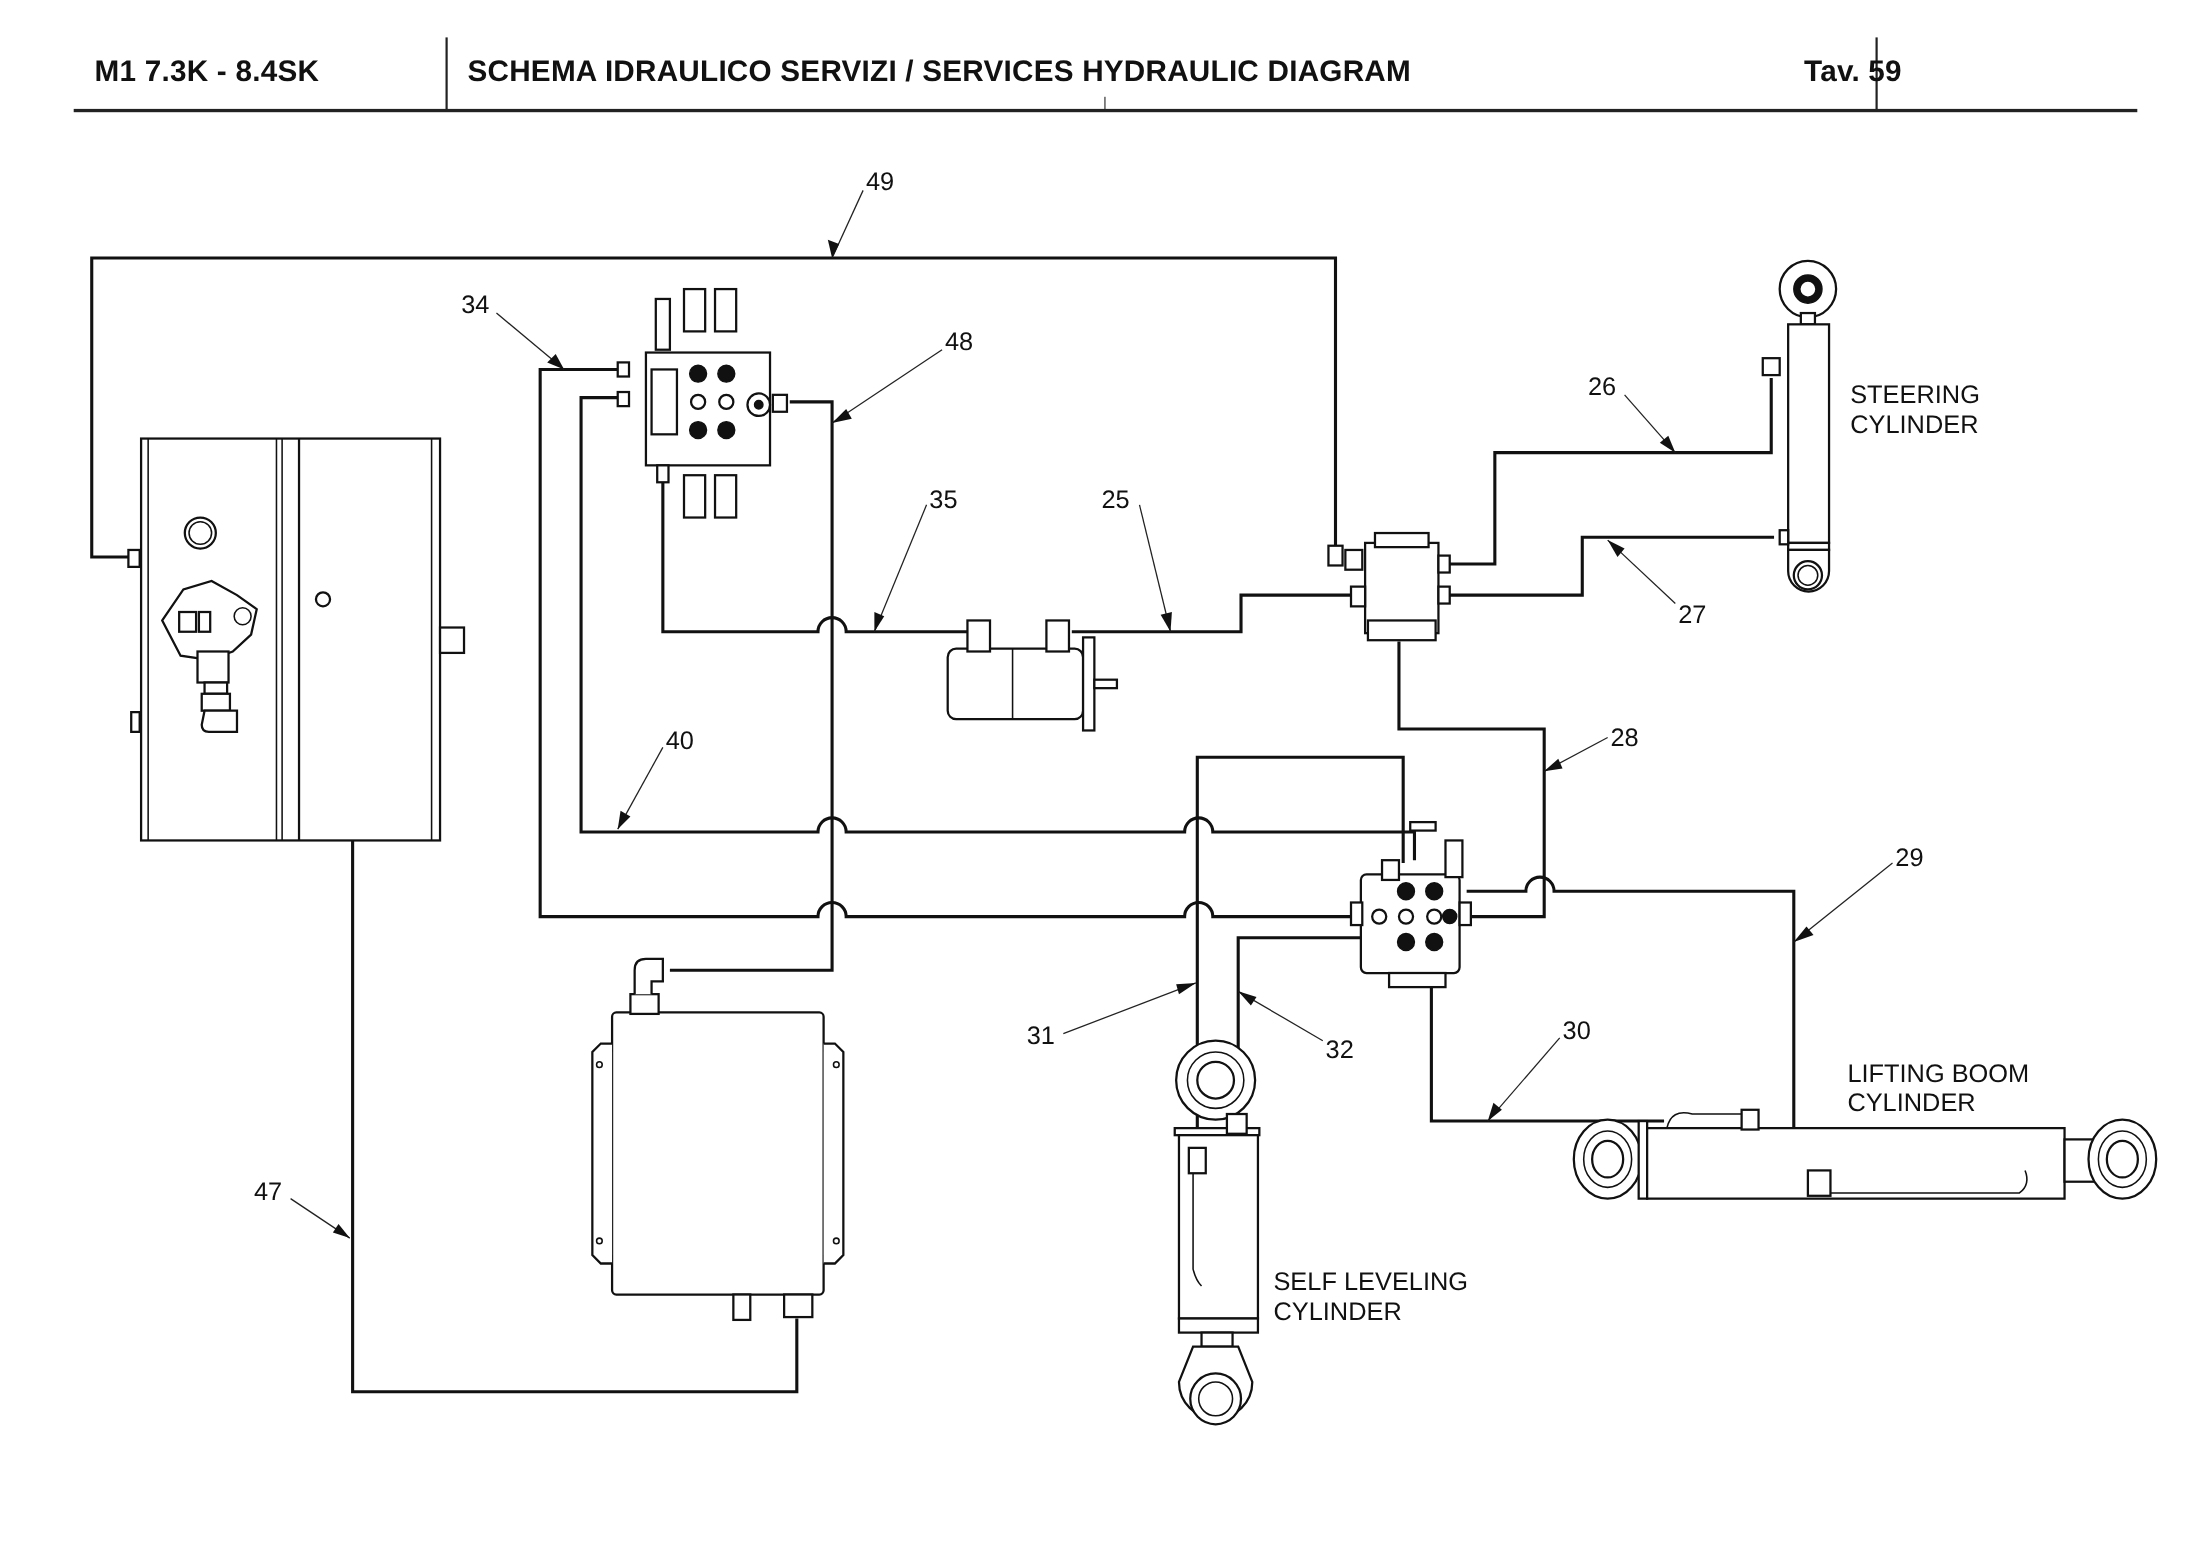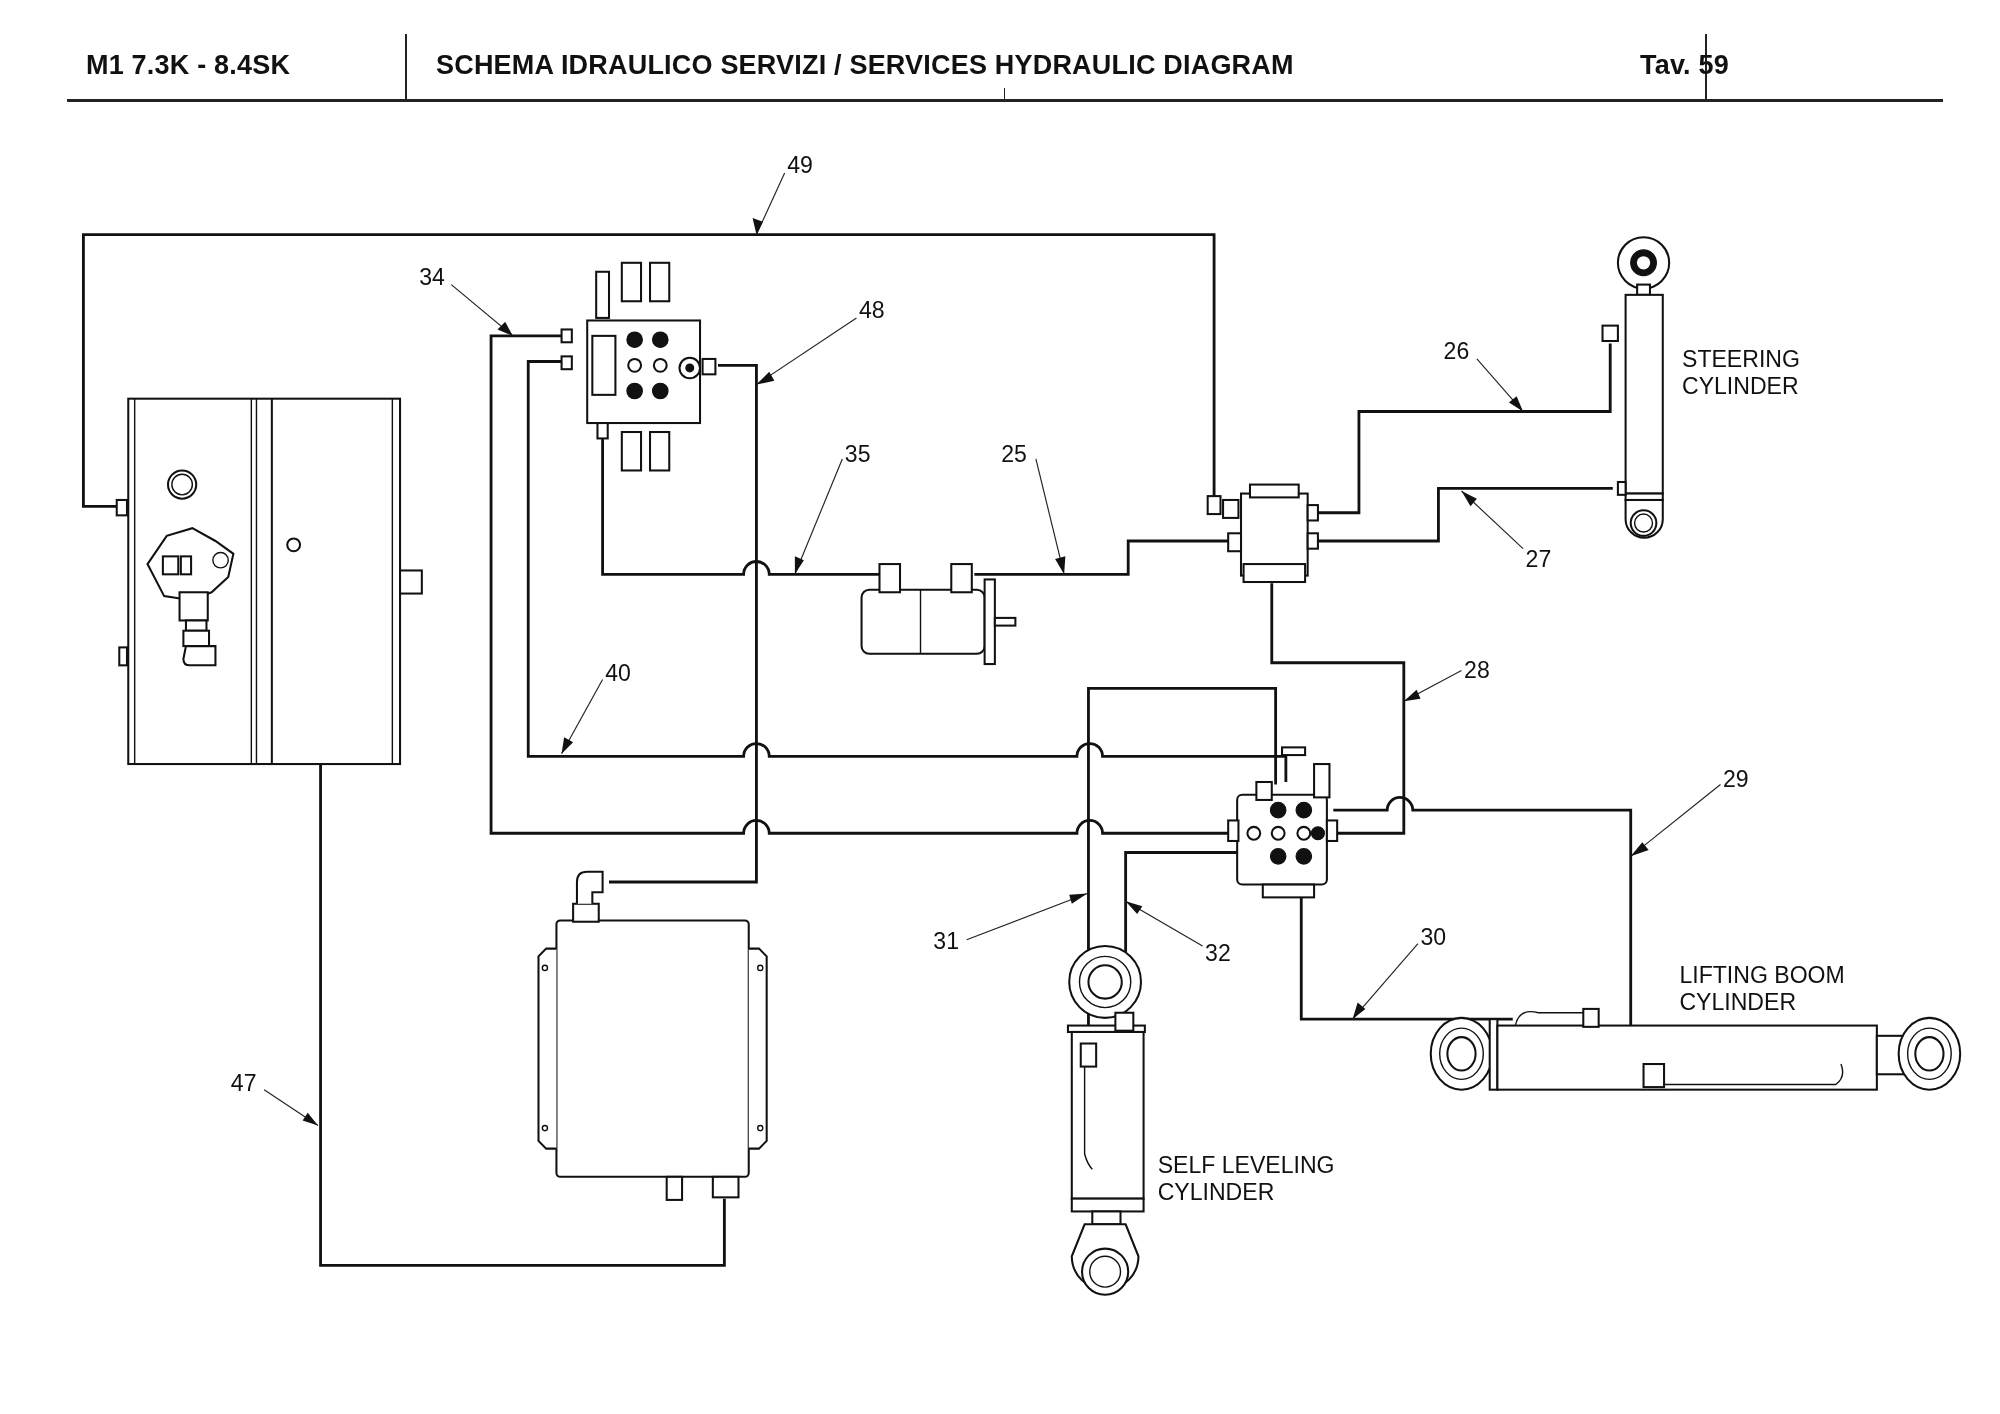--- a/index.html
+++ b/index.html
@@ -1,20 +1,20 @@
 <!DOCTYPE html>
 <html><head>
 <meta charset="utf-8">
 <style>
   html, body { margin: 0; padding: 0; background: #ffffff; }
   body { width: 2000px; height: 1414px; overflow: hidden; position: relative; font-family: "Liberation Sans", sans-serif; }
   .header { position: absolute; left: 0; top: 0; width: 1836px; height: 104px; }
   .hdr-text { position: absolute; top: 50px; font-family: "Liberation Sans", sans-serif; font-weight: bold; font-size: 27px; color: #111; letter-spacing: 0.2px; }
   .hdr-model { left: 86px; }
-  .hdr-title { left: 425px; margin-left: 11px; }
+  .hdr-title { left: 425px; }
   .hdr-tav { left: 1640px; }
   .hdr-vline { position: absolute; width: 2px; background: #222; }
   .hdr-rule { position: absolute; left: 67px; top: 99px; width: 1876px; height: 3px; background: #222; }
   svg.diagram { position: absolute; left: 0; top: 0; }
   .pipe { fill: none; stroke: #111; stroke-width: 2.2; }
   .part { fill: #fff; stroke: #111; stroke-width: 1.6; }
   .thin { fill: none; stroke: #111; stroke-width: 1.1; }
   .dark { fill: #111; stroke: #111; stroke-width: 1; }
   .leader { fill: none; stroke: #222; stroke-width: 0.9; }
   .arrowhead { fill: #111; }

